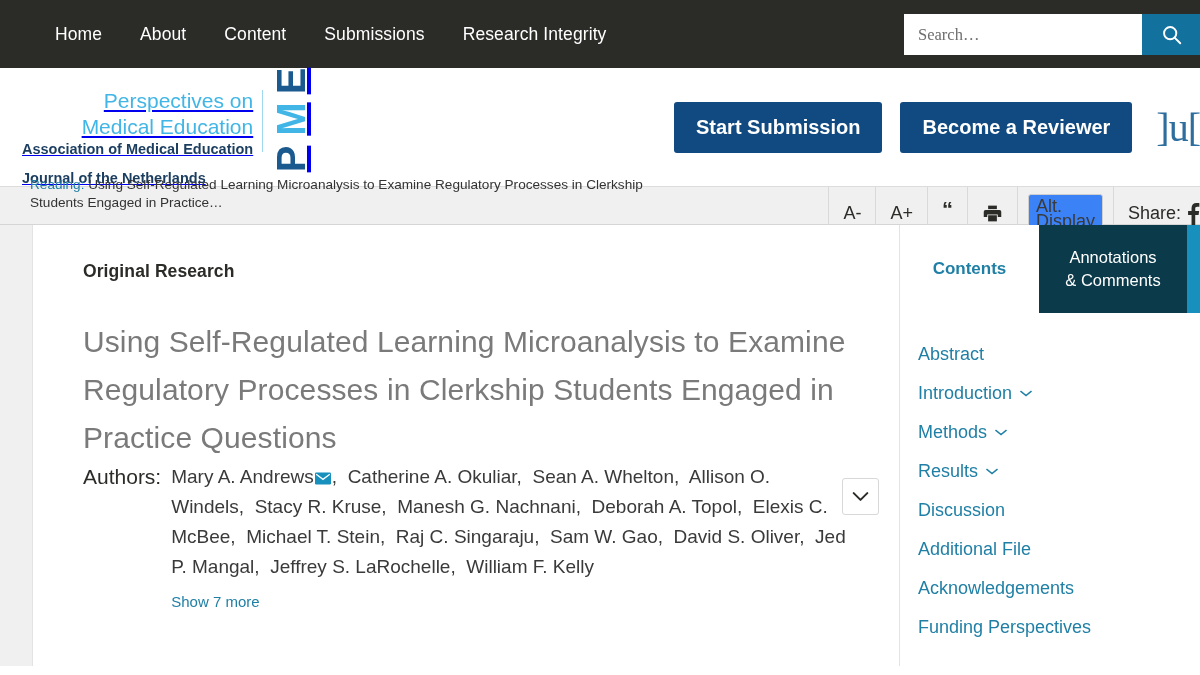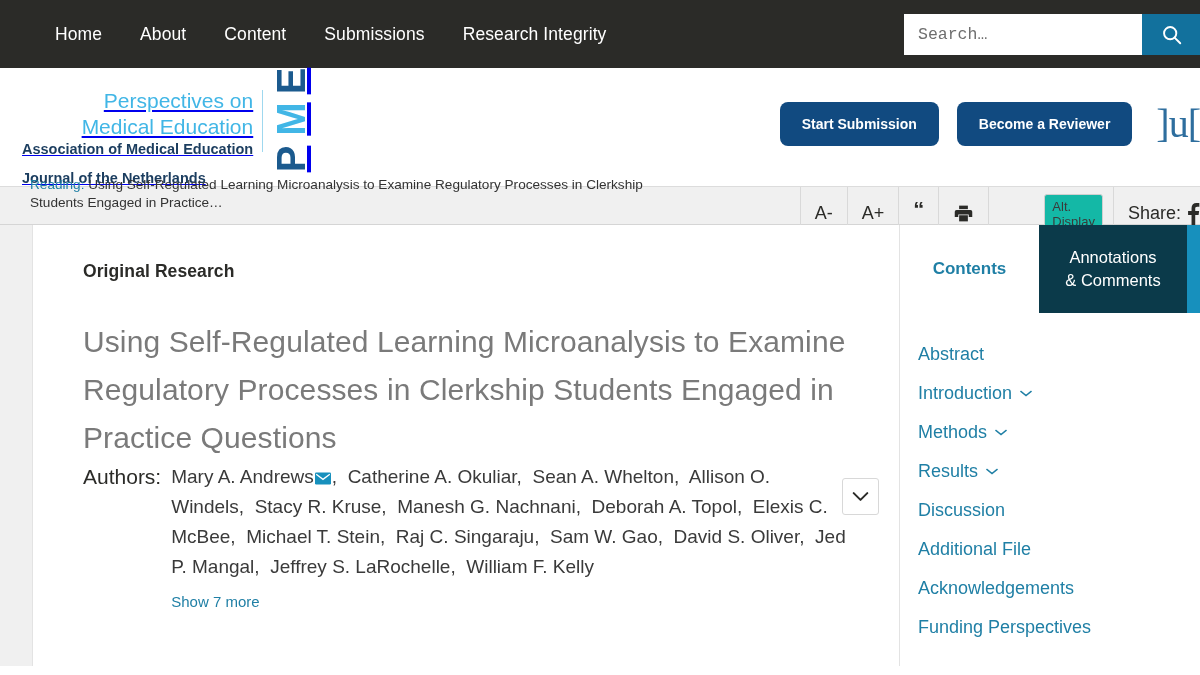--- a/index.html
+++ b/index.html
@@ -42,21 +42,21 @@
     width: 296px;
   }
   .search-input {
     flex: 1;
     border: none;
     outline: none;
     background: #ffffff;
     font-size: 16.5px;
     color: #0f766e;
     padding: 0 14px;
-    font-family: Liberation Mono, monospace;
+    font-family: Liberation Serif, serif;
   }
   .search-input::placeholder { color: #6e6e6e; }
   .search-btn {
     width: 58px;
     background: #12719d;
     border: none;
     cursor: pointer;
     display: flex;
     align-items: center;
     justify-content: center;
@@ -126,22 +126,22 @@
     right: 0px;
     top: 34px;
     display: flex;
     align-items: center;
     gap: 18px;
   }
   .btn-primary {
     background: #114a80;
     color: #ffffff;
     border: none;
-    border-radius: 8px;
-    font-size: 14px;
+    border-radius: 3px;
+    font-size: 20px;
     font-weight: bold;
     padding: 14px 22px;
     cursor: pointer;
     white-space: nowrap;
     font-family: "Liberation Sans", sans-serif;
   }
   .ubiquity {
     color: #2e6e9e;
     font-family: "Liberation Serif", serif;
     font-size: 40px;
@@ -202,28 +202,27 @@
     font-size: 18px;
     cursor: pointer;
     background: transparent;
     font-family: "Liberation Sans", sans-serif;
   }
   .tb-item.alt {
     padding: 0 10px;
   }
   .alt-box {
     border: 1px solid #cfcfcf;
-    background: #14b8a6;
+    background: #3b82f6;
     border-radius: 3px;
-    font-size: 13px;
+    font-size: 18px;
     line-height: 15px;
     padding: 4px 7px;
     color: #3a3a3a;
     text-align: left;
-    margin-left: 45px;
   }
   .share-label { font-size: 18px; color: #2b2b28; padding-right: 6px; }
 
   
   .page {
     background: #f0f0f0;
     height: 441px;
     display: flex;
     position: relative;
   }

